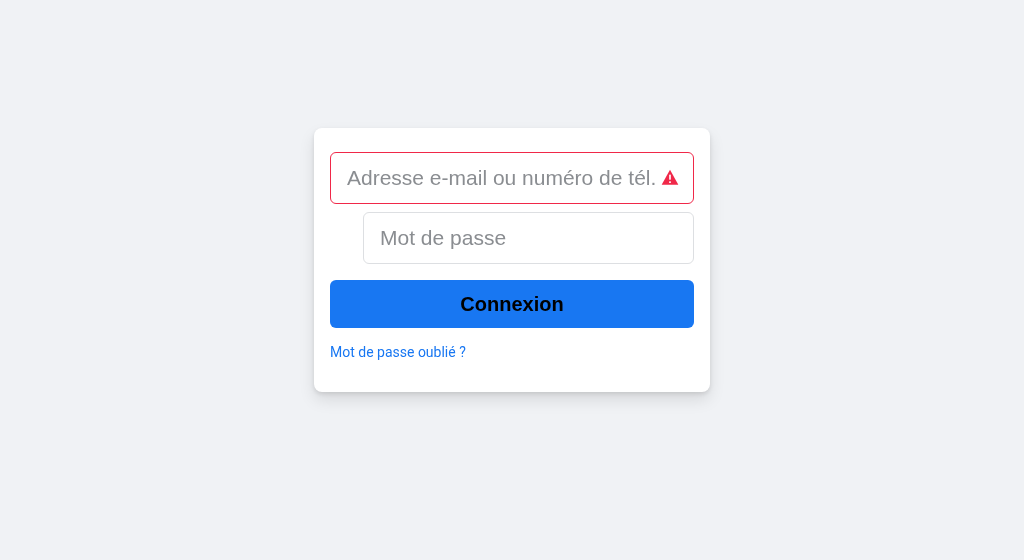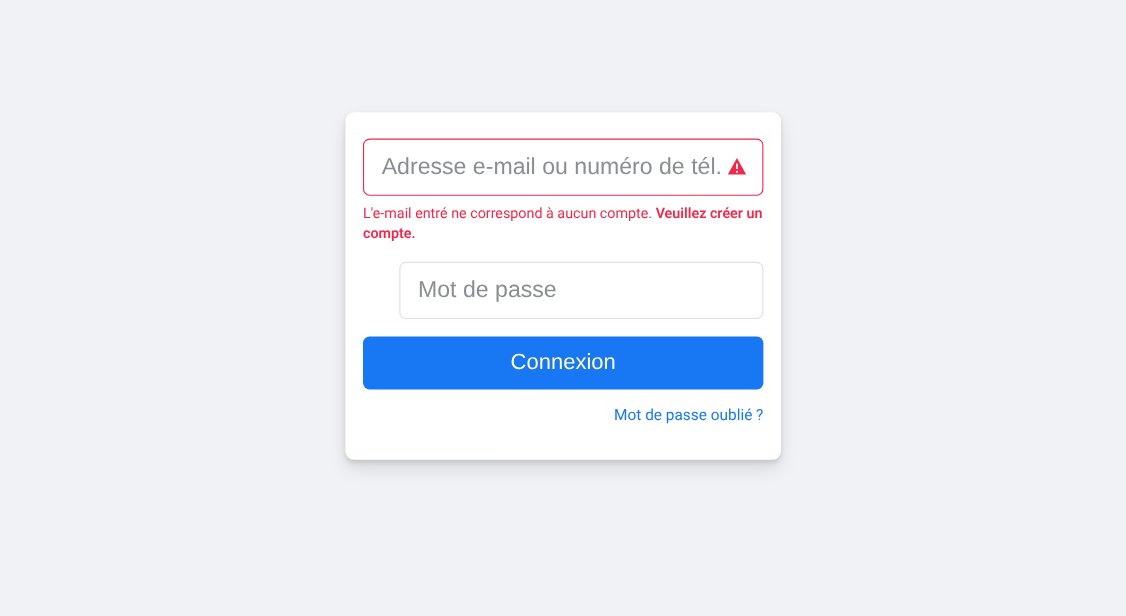--- a/index.html
+++ b/index.html
@@ -67,29 +67,29 @@
     .password-wrapper {
       margin-bottom: 16px;
       padding-left: 33px;
     }
     .login-btn {
       width: 100%;
       height: 48px;
       background-color: #1877f2;
       border: none;
       border-radius: 6px;
-      color: #fef9c3;
+      color: #000000;
       font-size: 20px;
-      font-weight: 400;
+      font-weight: 700;
       cursor: pointer;
       margin-bottom: 16px;
     }
     .forgot-link {
       display: block;
-      text-align: right;
+      text-align: left;
       color: #1877f2;
       font-size: 14px;
       text-decoration: none;
       cursor: pointer;
       margin-bottom: 8px;
     }
   </style>
 </head>
 <body>
 
@@ -99,23 +99,20 @@
     <input type="text" class="error" placeholder="Adresse e-mail ou numéro de tél." style="">
     <span class="error-icon">
       <svg viewBox="0 0 24 24" fill="currentColor" width="20" height="20">
         <path d="M12 2 L22 20 L2 20 Z"></path>
         <rect x="11" y="8" width="2" height="6" fill="#ffffff"></rect>
         <rect x="11" y="16" width="2" height="2" fill="#ffffff"></rect>
       </svg>
     </span>
   </div>
 
-  <div class="error-msg">
-    <span>L'e-mail entré ne correspond à aucun compte. </span><span class="bold">Veuillez créer un compte.</span>
-  </div>
 
   <div class="field-wrapper password-wrapper">
     <input type="password" placeholder="Mot de passe" style="">
   </div>
 
   <button class="login-btn">Connexion</button>
 
   <a class="forgot-link">Mot de passe oublié ?</a>
 
 </div>

